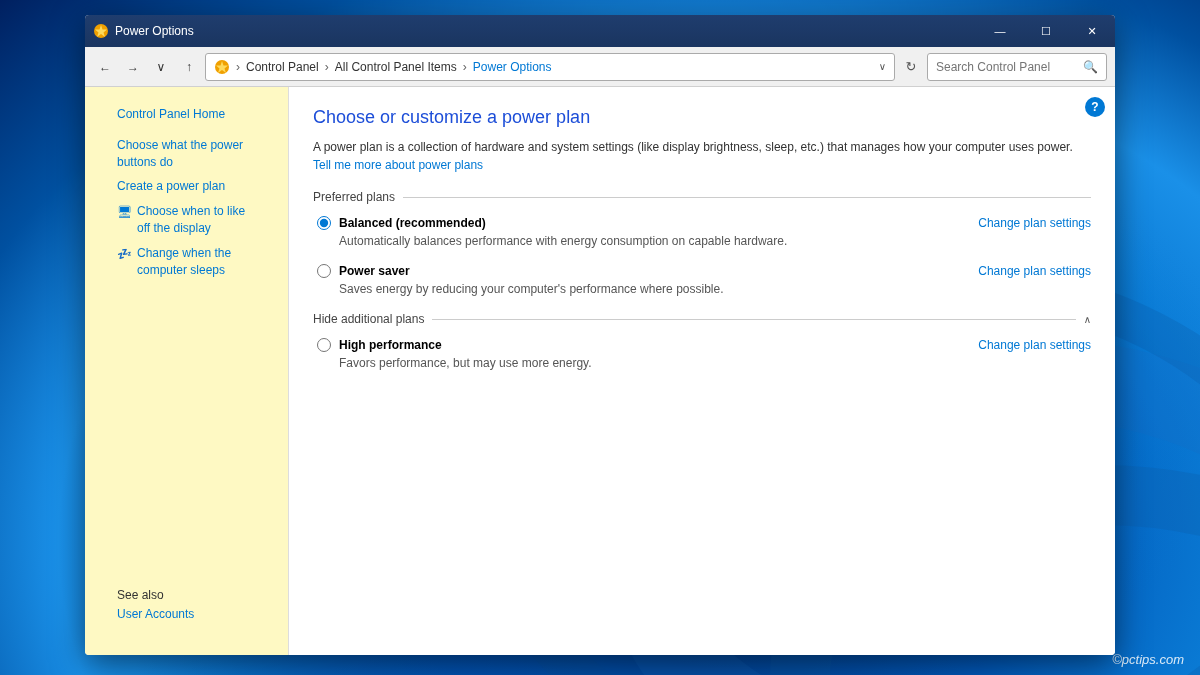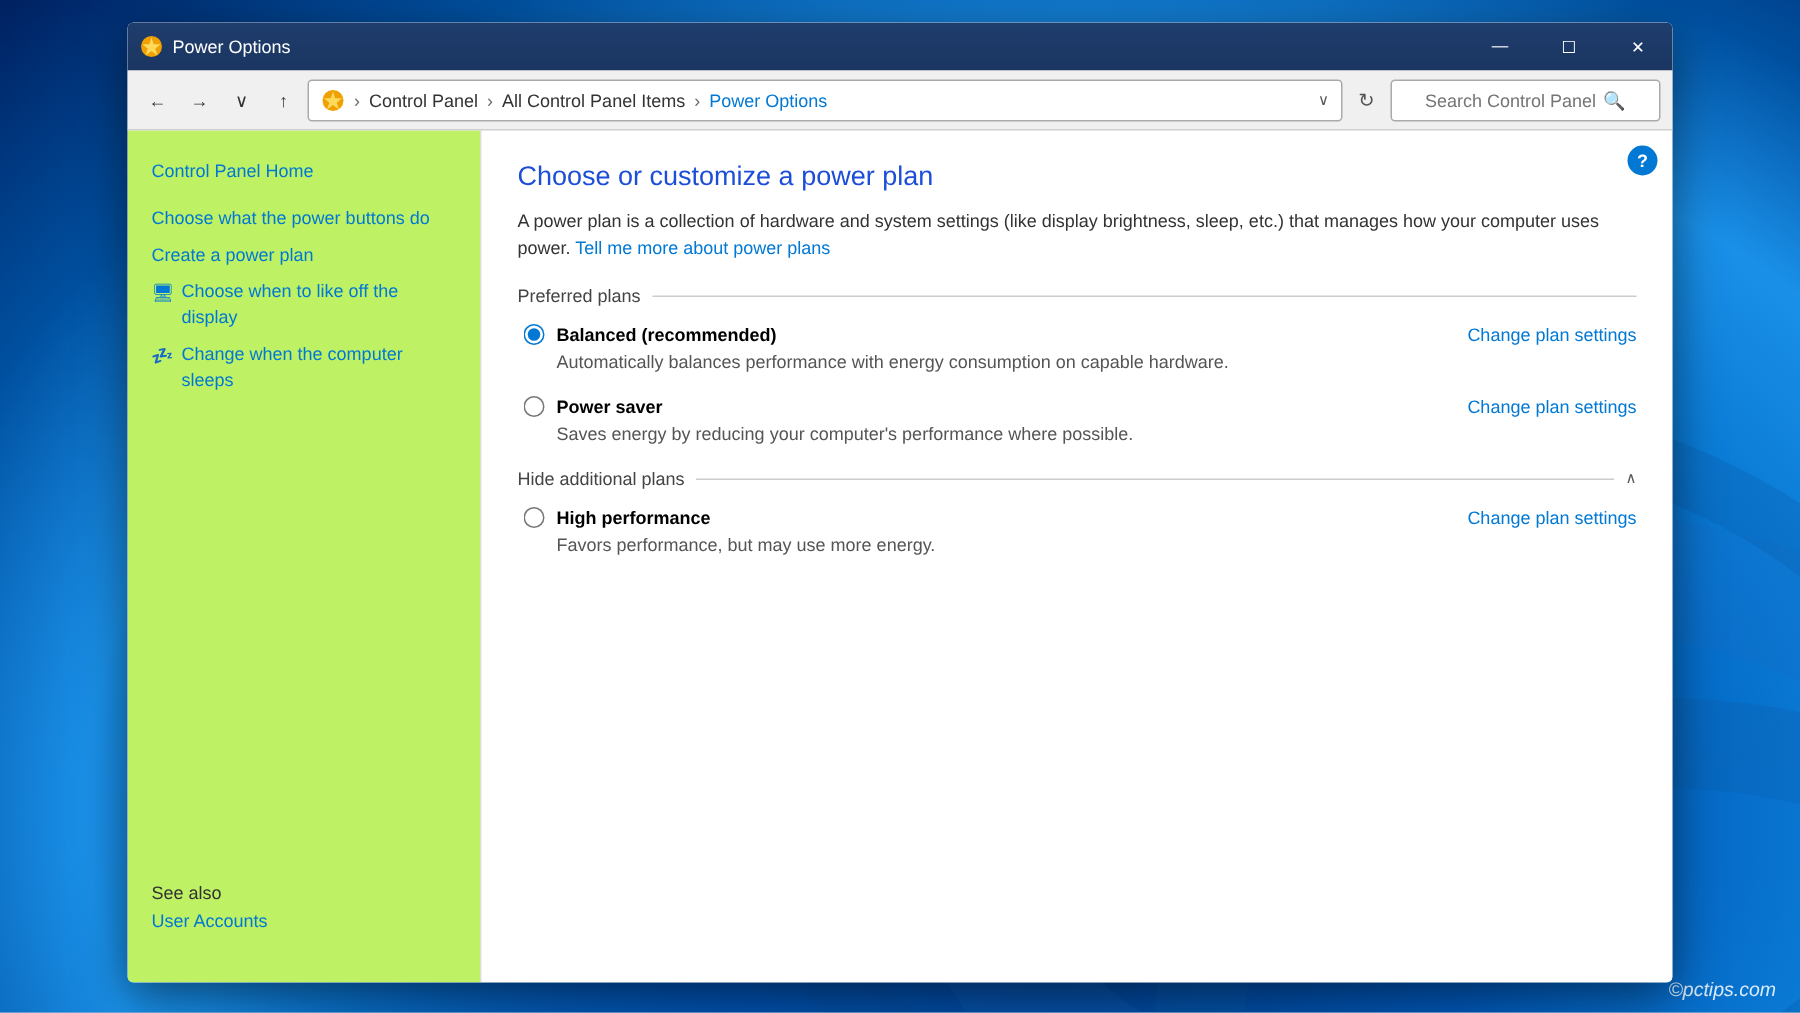--- a/index.html
+++ b/index.html
@@ -153,21 +153,21 @@
       border-radius: 3px;
     }
     .search-box {
       width: 180px;
       height: 28px;
       border: 1px solid #aaa;
       border-radius: 3px;
       background: #fff;
       display: flex;
       align-items: center;
-      padding: 0 22px;
+      padding: 0 8px;
       gap: 4px;
     }
     .search-input {
       border: none;
       outline: none;
       background: transparent;
       font-size: 12px;
       color: #888;
       flex: 1;
       width: 100%;
@@ -175,24 +175,24 @@
 
     
     .content-area {
       display: flex;
       flex: 1;
       overflow: hidden;
     }
 
     
     .sidebar {
-      width: 236px;
-      background: #bef264;
+      width: 204px;
+      background: #fef9c3;
       border-right: 1px solid #ddd;
-      padding: 16px 0;
+      padding: 16px 16px;
       flex-shrink: 0;
       display: flex;
       flex-direction: column;
     }
     .sidebar-link {
       display: flex;
       align-items: flex-start;
       padding: 3px 16px;
       color: #0078d4;
       font-size: 12px;

